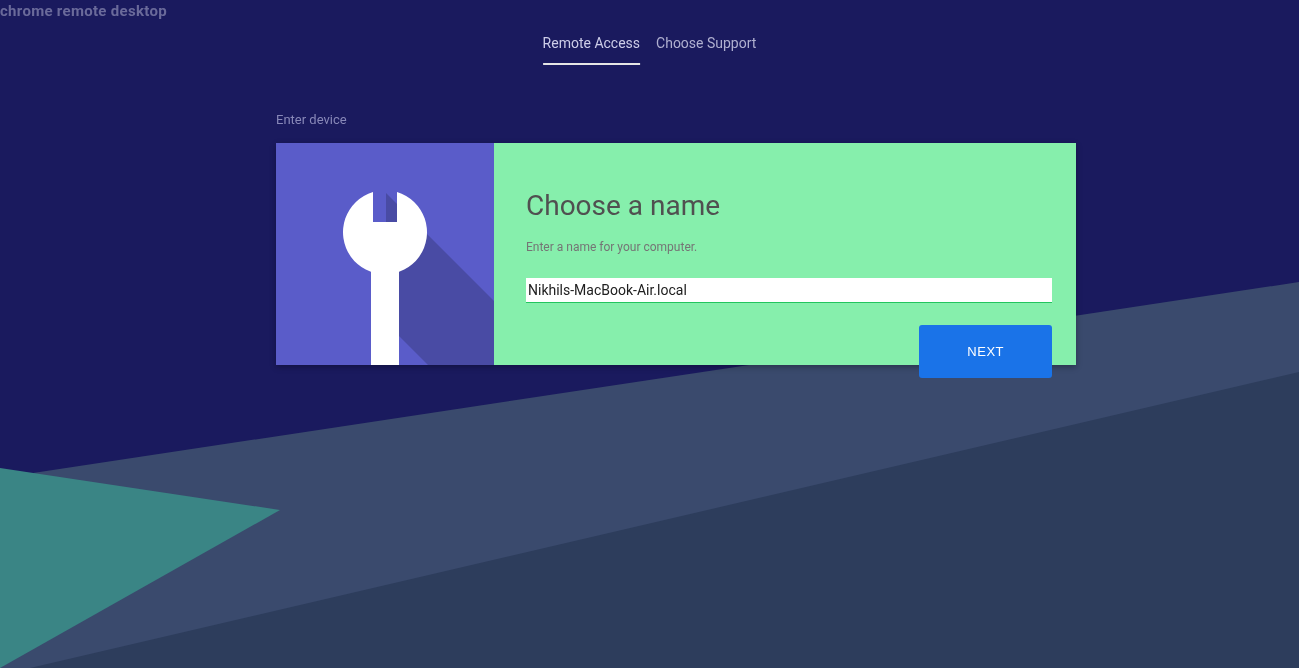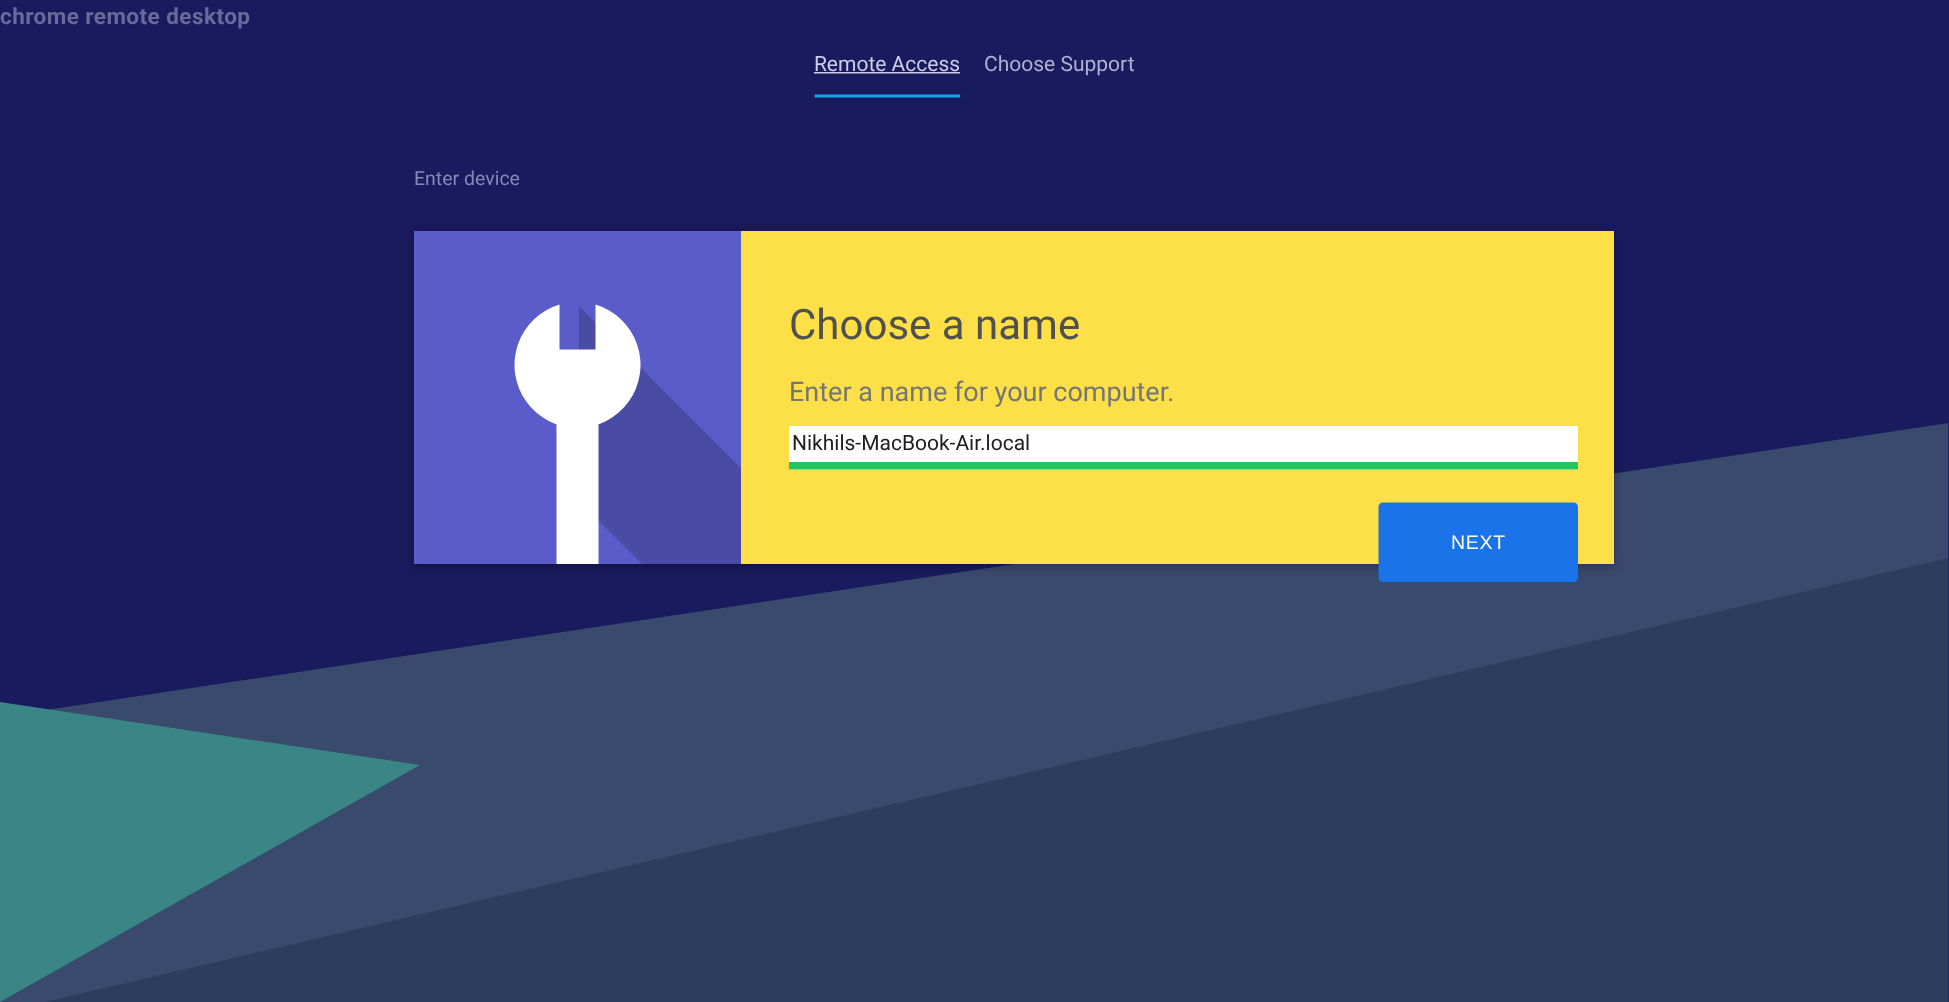--- a/index.html
+++ b/index.html
@@ -45,40 +45,39 @@
     .tab {
       color: #b0b0d0;
       font-size: 14px;
       font-weight: 400;
       padding: 0 0 12px 0;
       cursor: pointer;
       border-bottom: 2px solid transparent;
     }
     .tab.active {
       color: #cdcde8;
-      border-bottom: 2px solid #0ea5e9;
-      text-decoration: underline;
+      border-bottom: 2px solid #e5e5e5;
     }
     .section-label {
       position: absolute;
       top: 112px;
       left: 276px;
       color: #8888b8;
       font-size: 13px;
       font-weight: 400;
       z-index: 5;
     }
     .card {
       position: absolute;
-      top: 154px;
+      top: 143px;
       left: 276px;
       width: 800px;
       height: 222px;
       display: flex;
-      background: #fde047;
+      background: #86efac;
       box-shadow: 0 2px 6px rgba(0,0,0,0.3);
       z-index: 10;
     }
     .card-icon-panel {
       width: 218px;
       height: 100%;
       background: #5a5cc9;
       position: relative;
       overflow: hidden;
       display: flex;
@@ -91,28 +90,28 @@
       display: flex;
       flex-direction: column;
     }
     .card-title {
       font-size: 28px;
       font-weight: 400;
       color: #505050;
       margin-bottom: 18px;
     }
     .card-subtitle {
-      font-size: 18px;
+      font-size: 12px;
       color: #757575;
-      margin-bottom: 12px;
+      margin-bottom: 24px;
     }
     .card-input {
       width: 100%;
       border: none;
-      border-bottom: 5px solid #22c55e;
+      border-bottom: 1px solid #22c55e;
       font-size: 14px;
       padding: 4px 2px;
       outline: none;
       font-family: inherit;
       color: #202020;
     }
     .card-actions {
       display: flex;
       justify-content: flex-end;
       margin-top: 22px;

